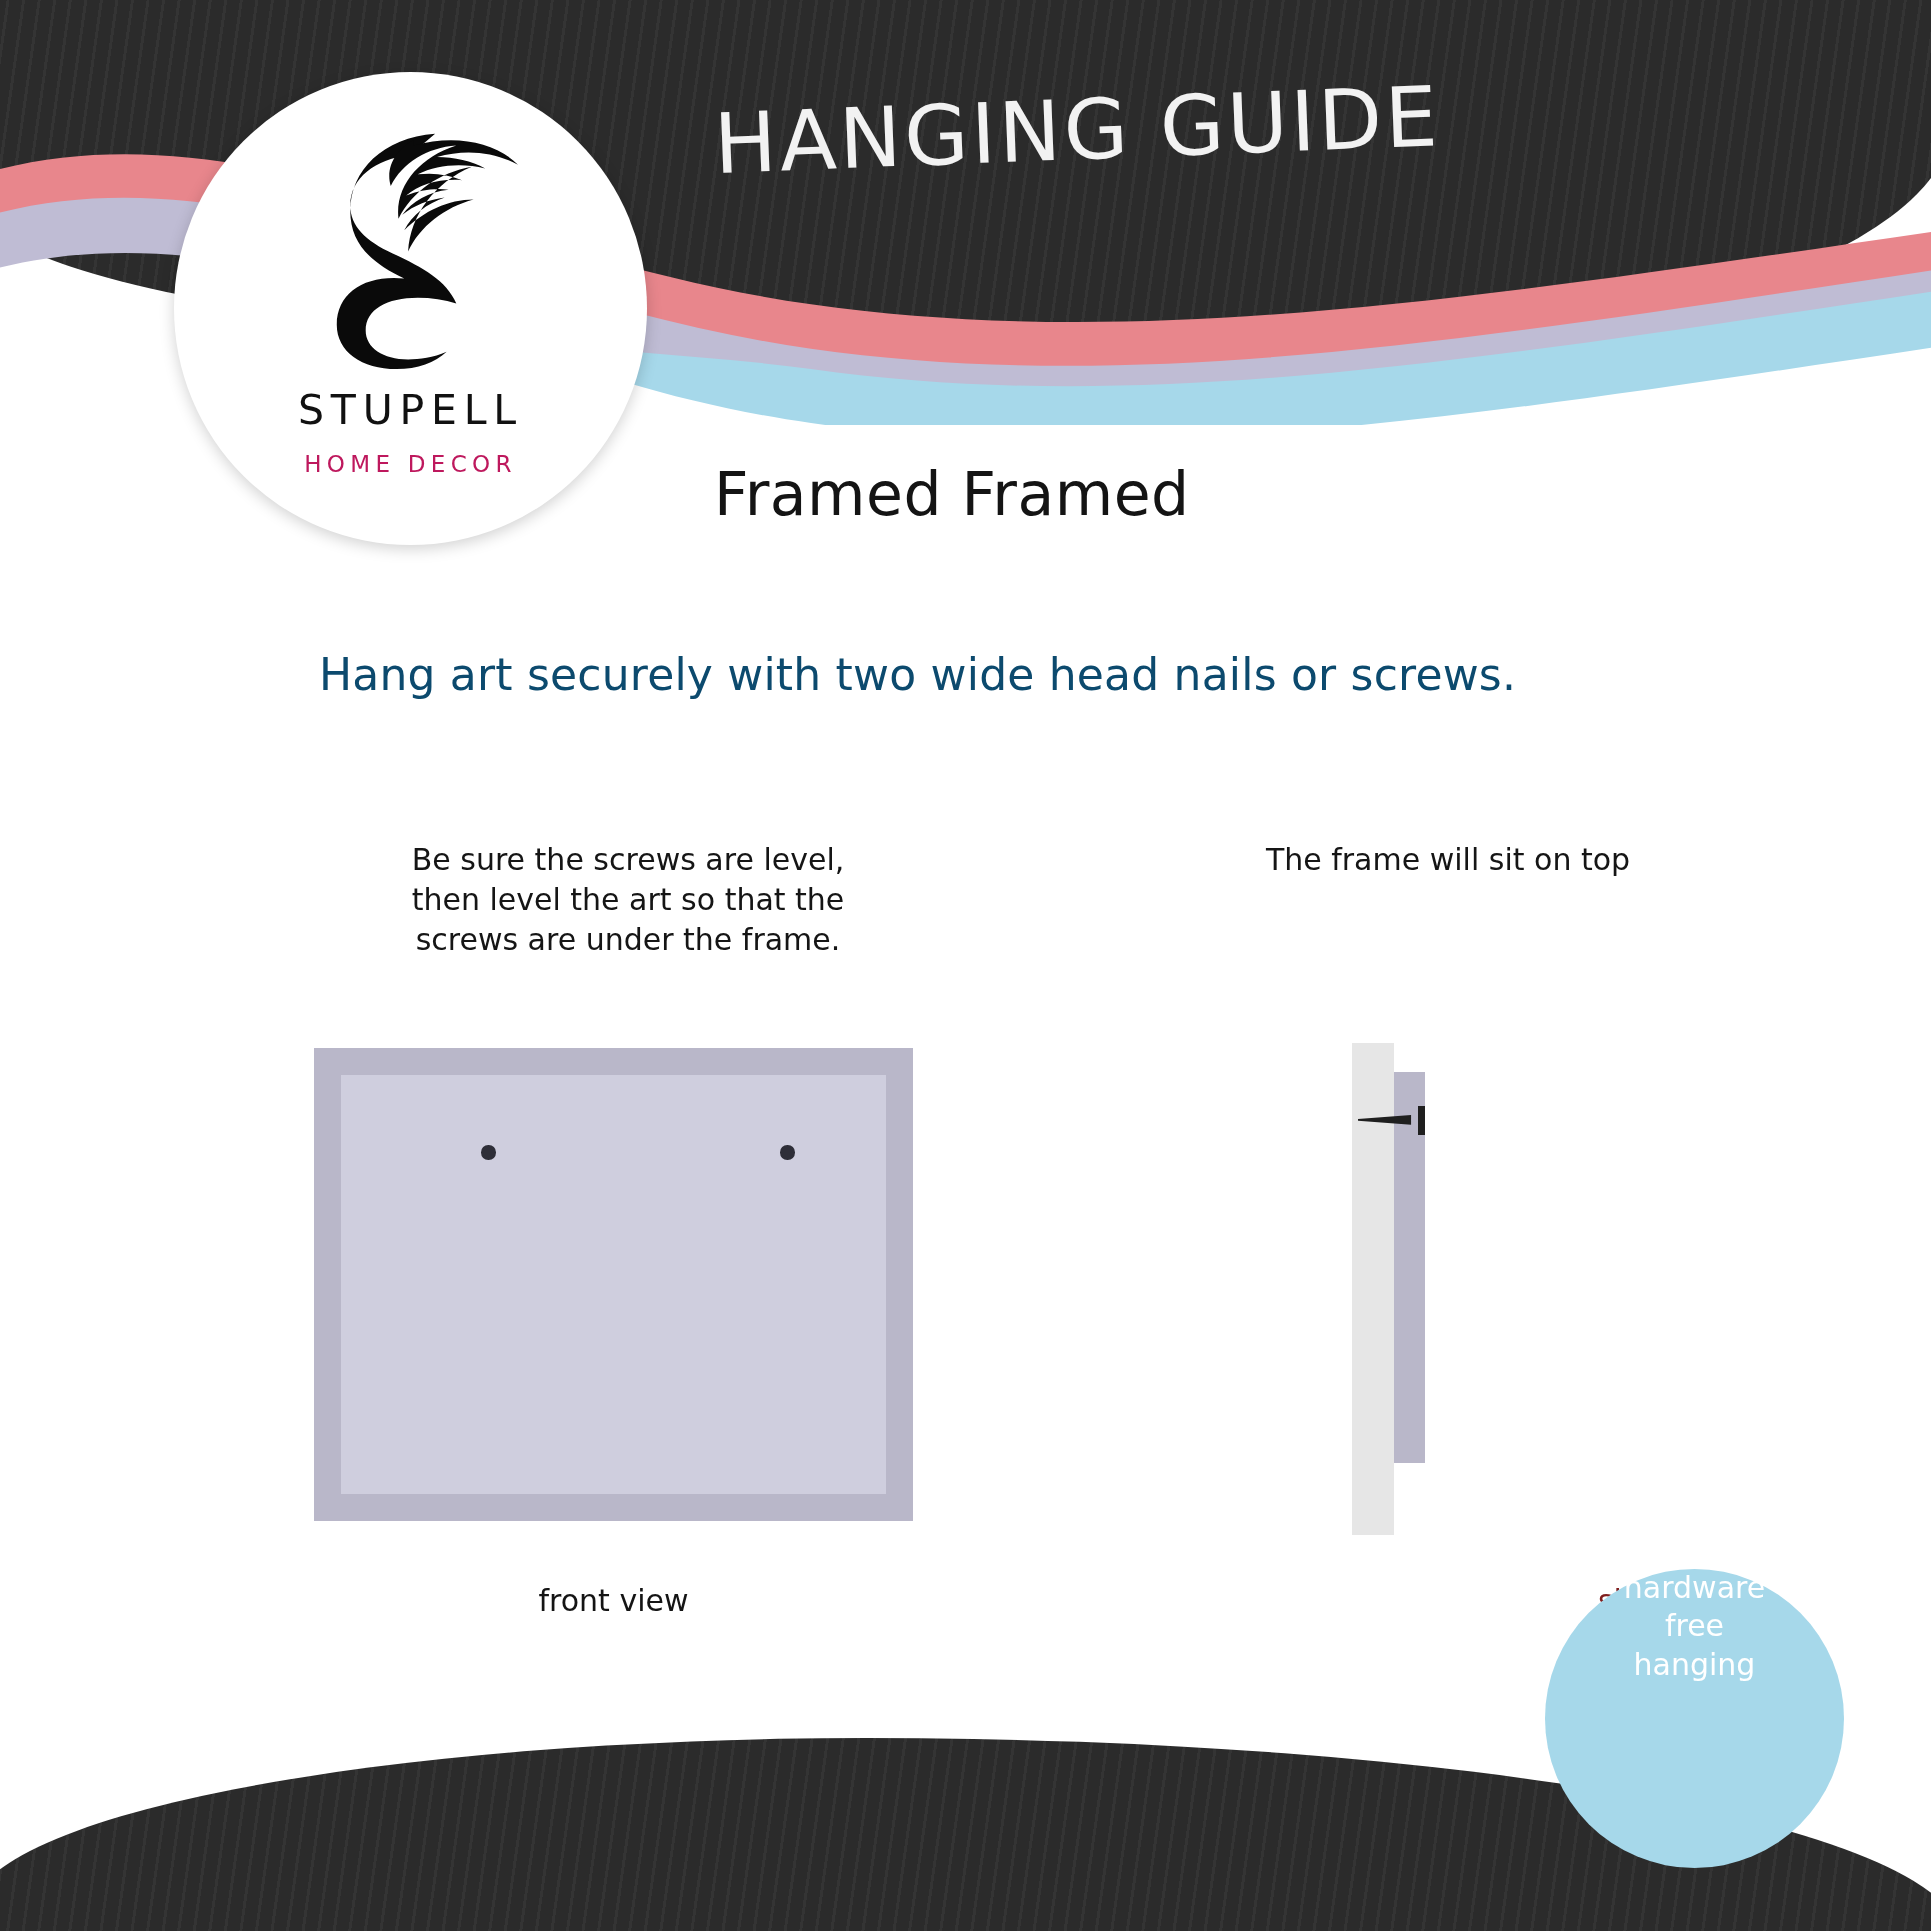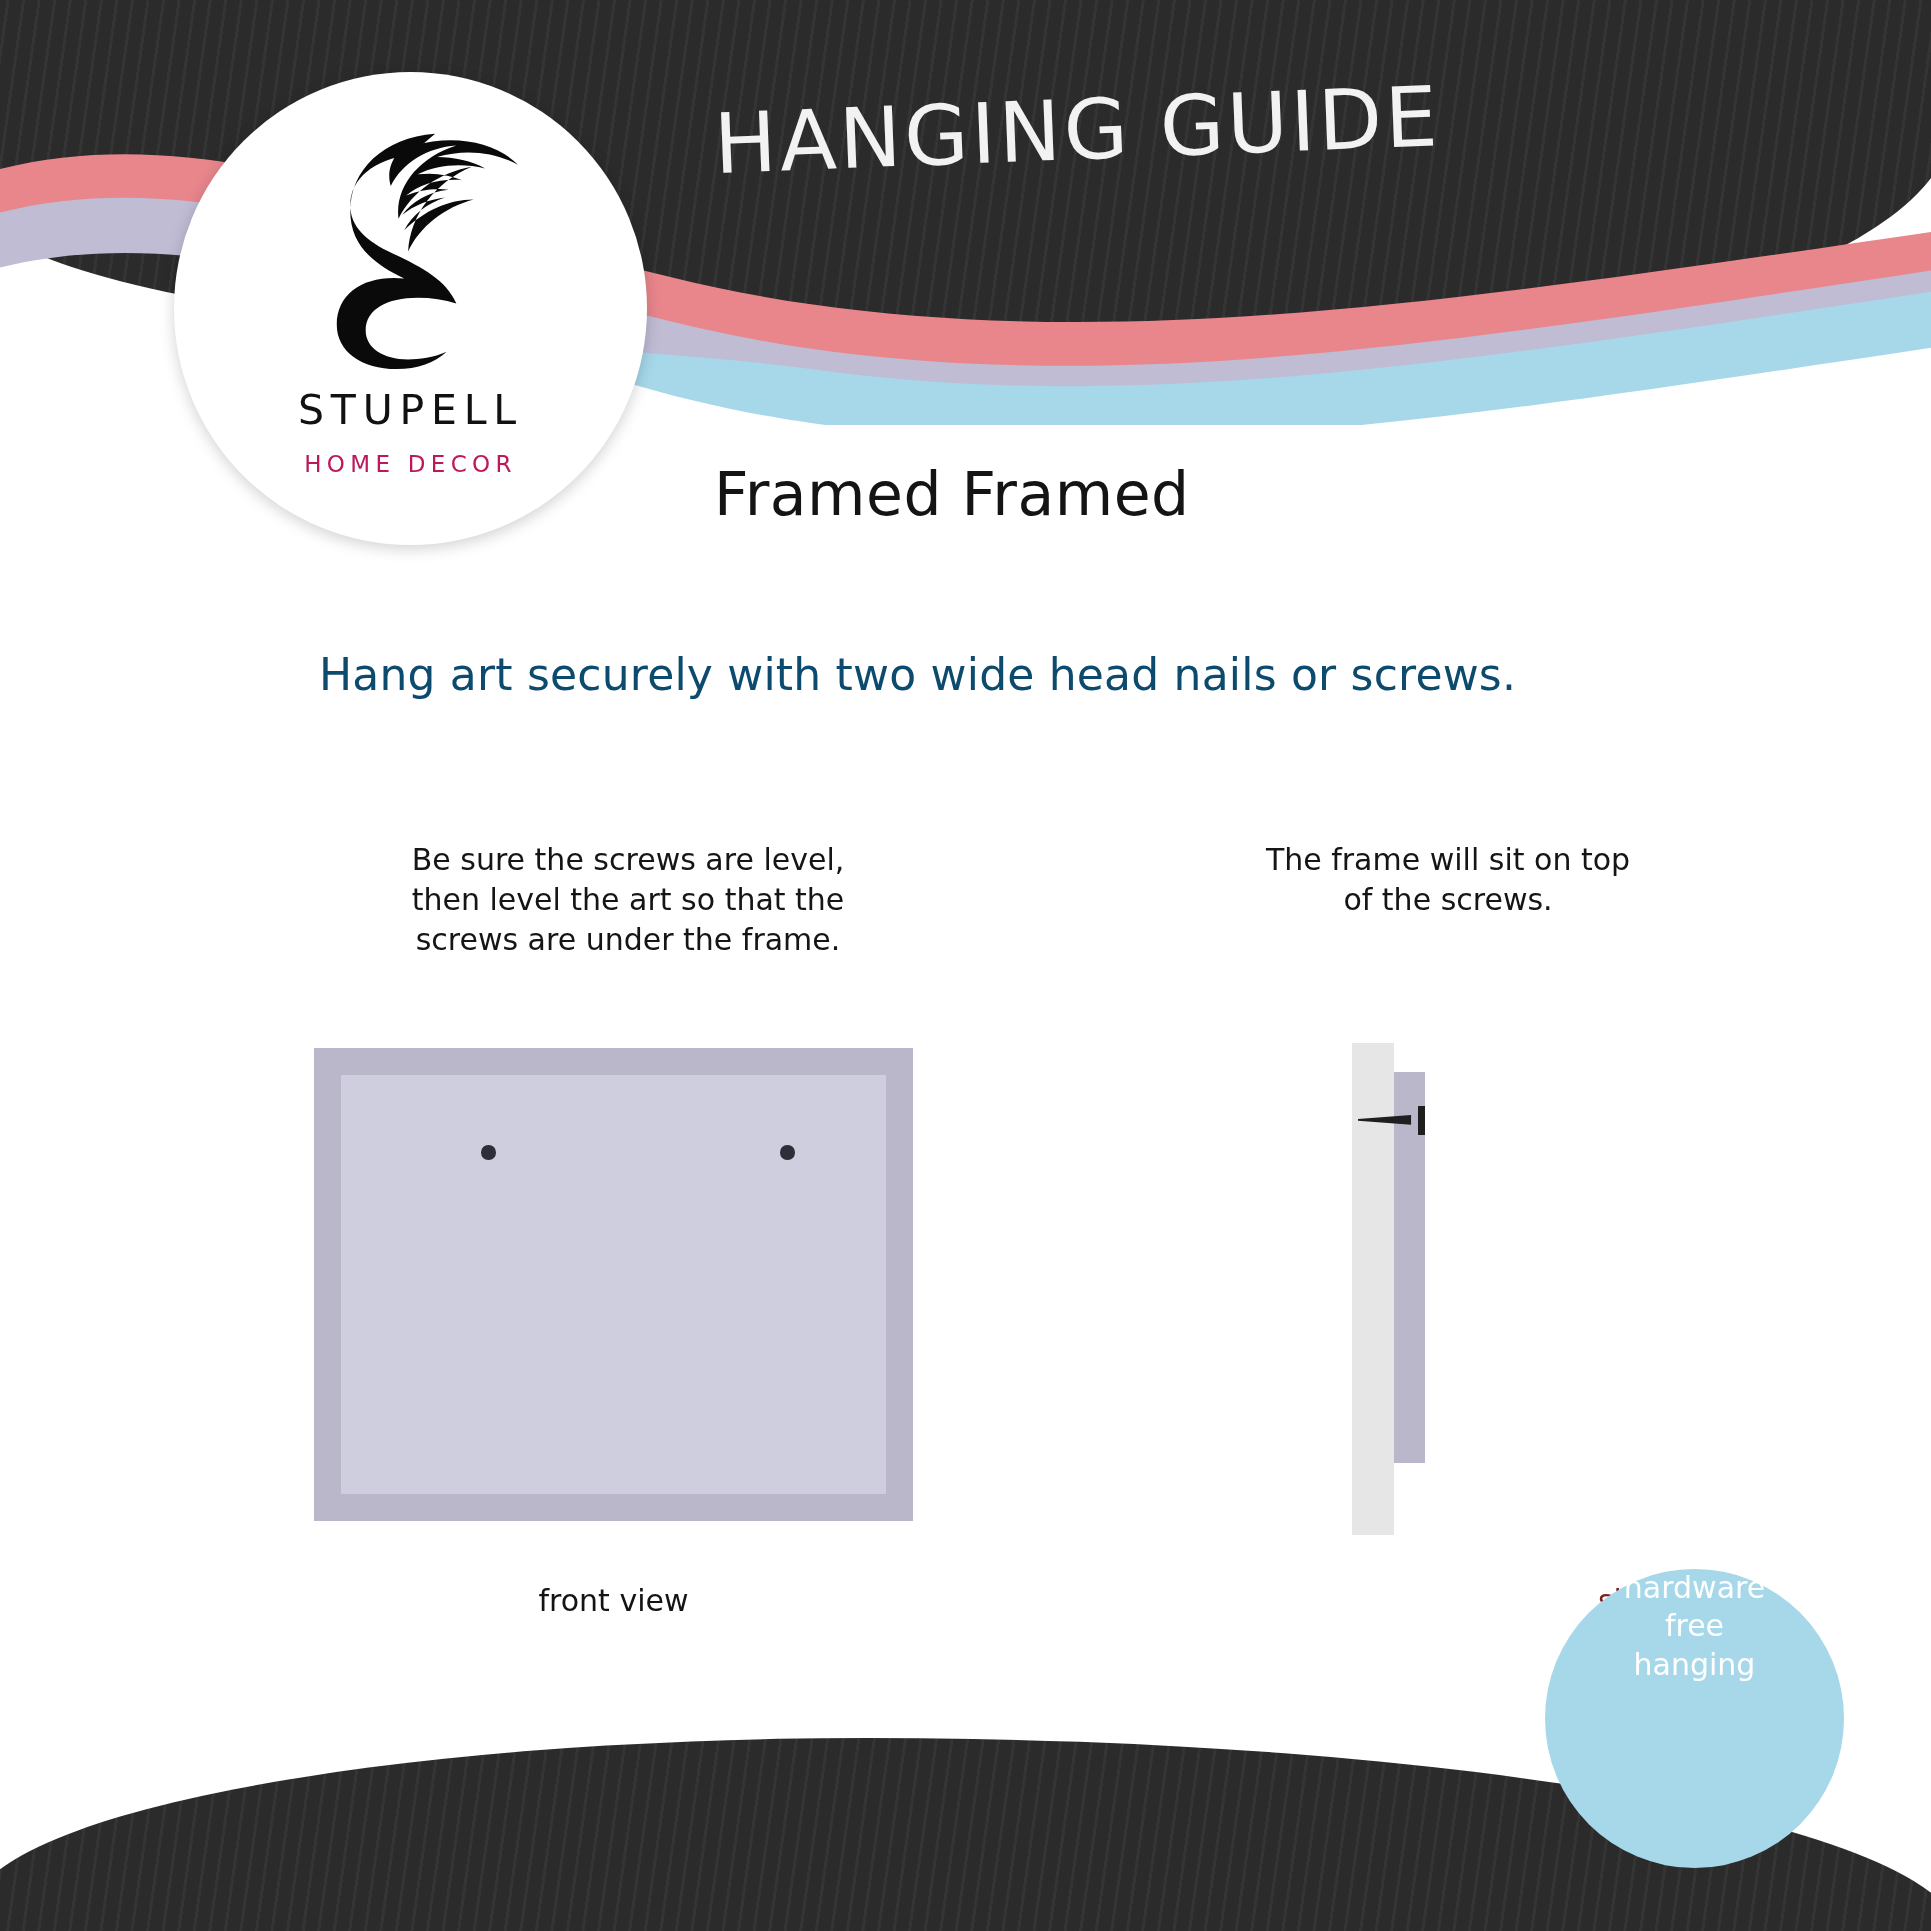--- a/index.html
+++ b/index.html
@@ -309,21 +309,20 @@
 <div class="frame-front">
   <div class="frame-front-inner">
     <div class="screw-dot screw-a"></div>
     <div class="screw-dot screw-b"></div>
   </div>
 </div>
 <div class="label-front">front view</div>
 
 <div class="col-side">
   <div class="col-caption">The frame will sit on top</div>
-  <div class="col-caption">of the screws.</div>
 </div>
 
 <div class="side-wall"></div>
 <div class="side-frame"></div>
 <div class="side-screw"></div>
 <div class="side-screw-head"></div>
 <div class="label-side">side view</div>
 
 <div class="badge">
   <div>hardware</div>

